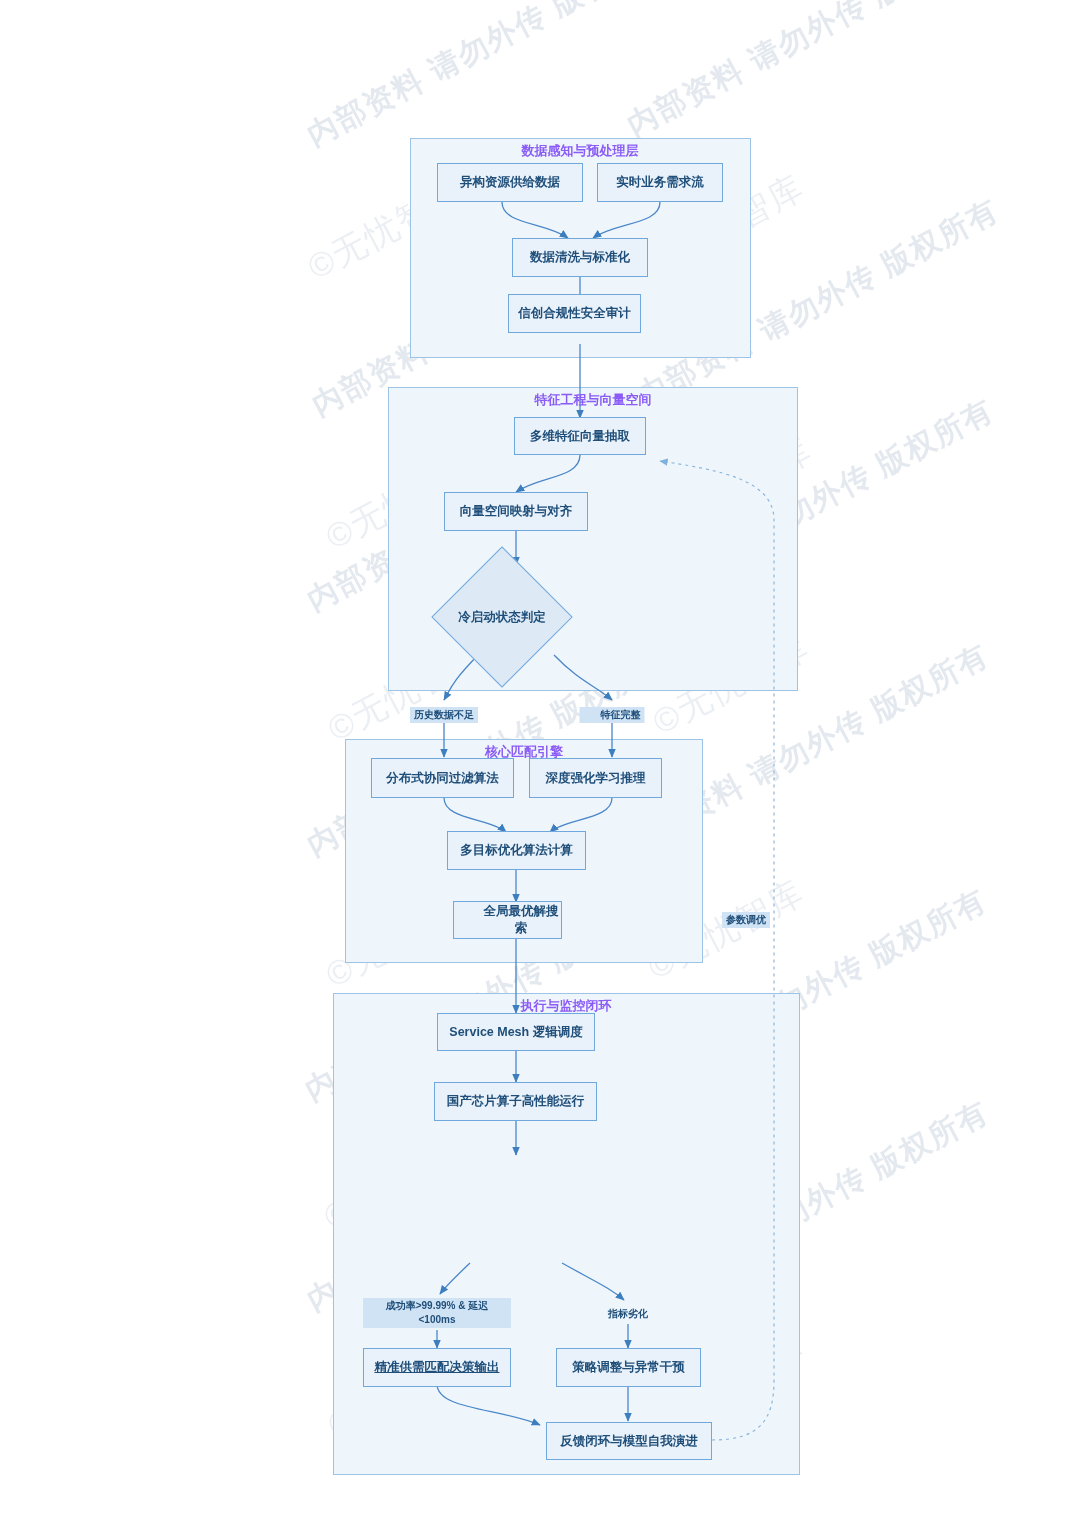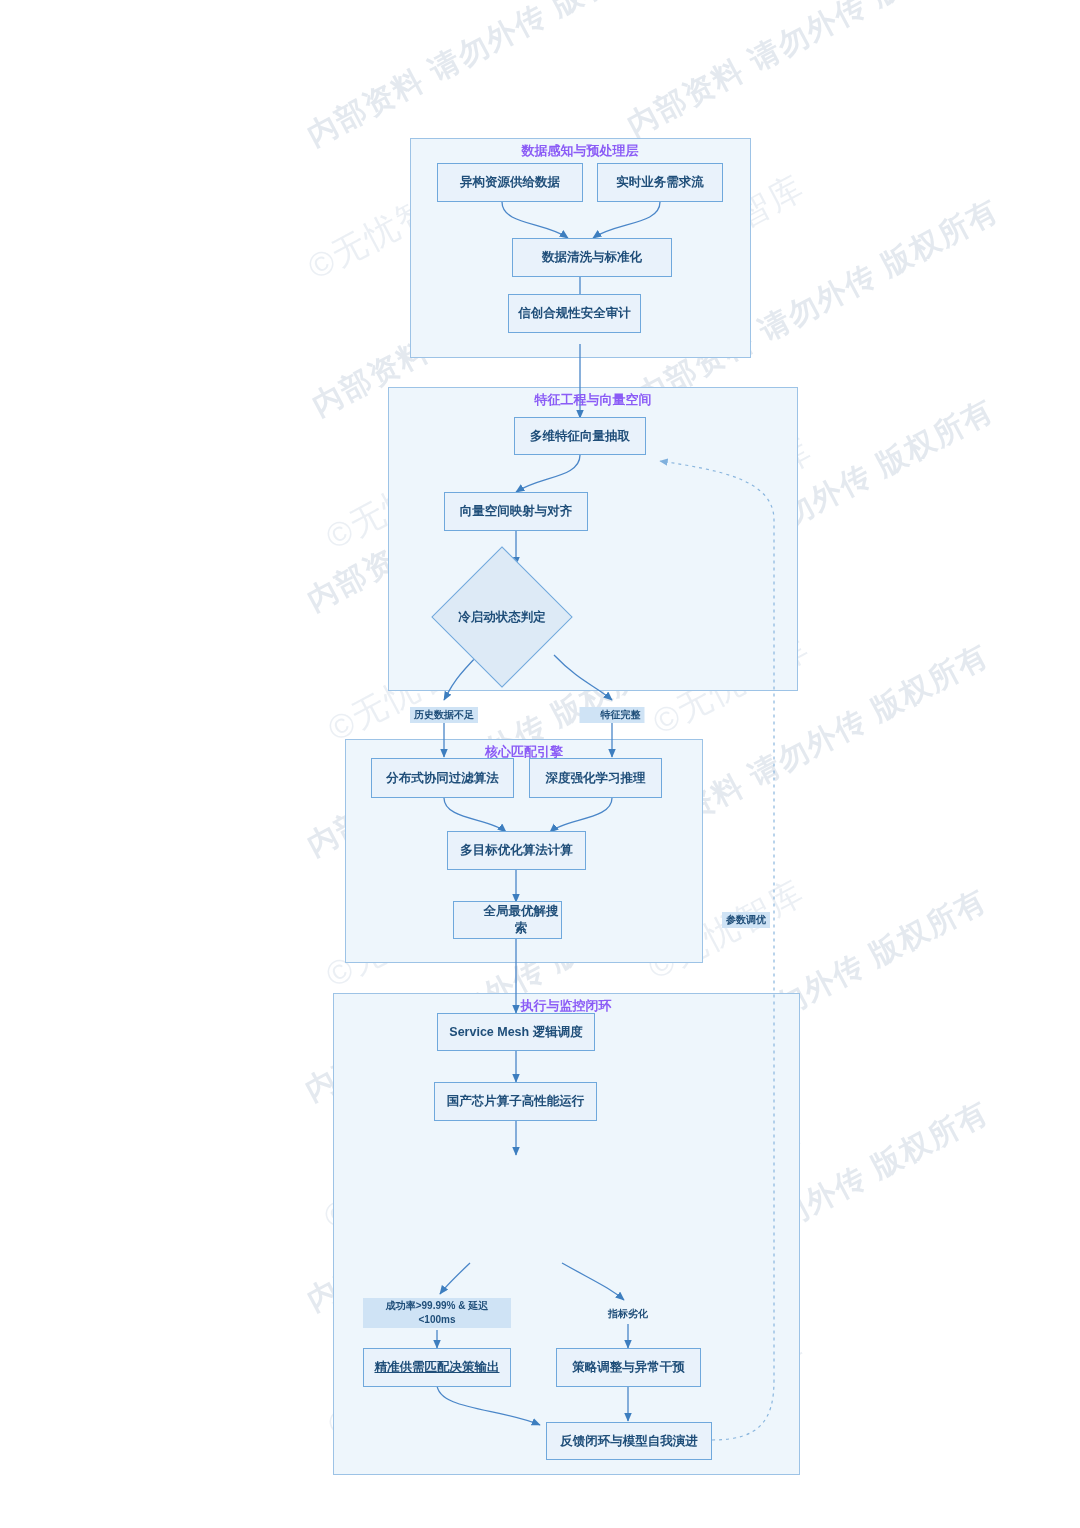--- a/index.html
+++ b/index.html
@@ -117,21 +117,21 @@
 
   <div class="section-title" style="left:580px;top:142px;">数据感知与预处理层</div>
   <div class="section-title" style="left:593px;top:391px;">特征工程与向量空间</div>
   <div class="section-title" style="left:524px;top:743px;">核心匹配引擎</div>
   <div class="section-title" style="left:566px;top:997px;">执行与监控闭环</div>
 
   <div class="node" style="left:437px;top:163px;width:146px;height:39px;">异构资源供给数据</div>
 
   <div class="node" style="left:597px;top:163px;width:126px;height:39px;">实时业务需求流</div>
 
-  <div class="node" style="left:512px;top:238px;width:160px;height:39px;">数据清洗与标准化</div>
+  <div class="node" style="left:512px;top:238px;width:136px;height:39px;">数据清洗与标准化</div>
 
   <div class="node" style="left:508px;top:294px;width:133px;height:39px;">信创合规性安全审计</div>
 
   <div class="node" style="left:514px;top:417px;width:132px;height:38px;">多维特征向量抽取</div>
 
   <div class="node" style="left:444px;top:492px;width:144px;height:39px;">向量空间映射与对齐</div>
 
   <div class="diamond" style="left:452px;top:567px;width:100px;height:100px;">
     <div class="dshape"></div>
     <div class="dtext">冷启动状态判定</div>

